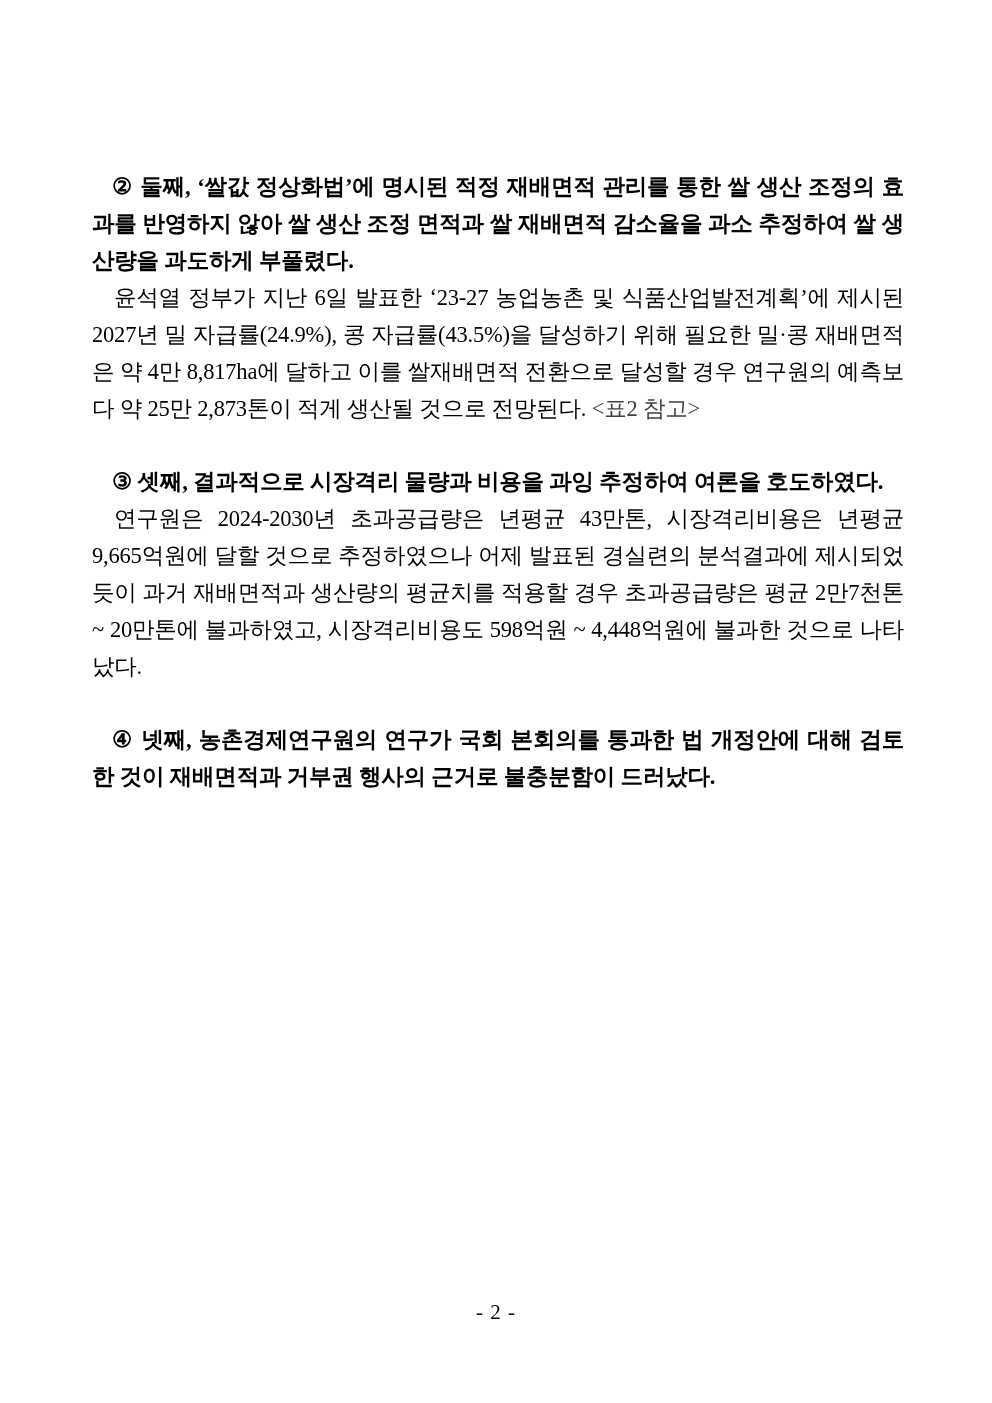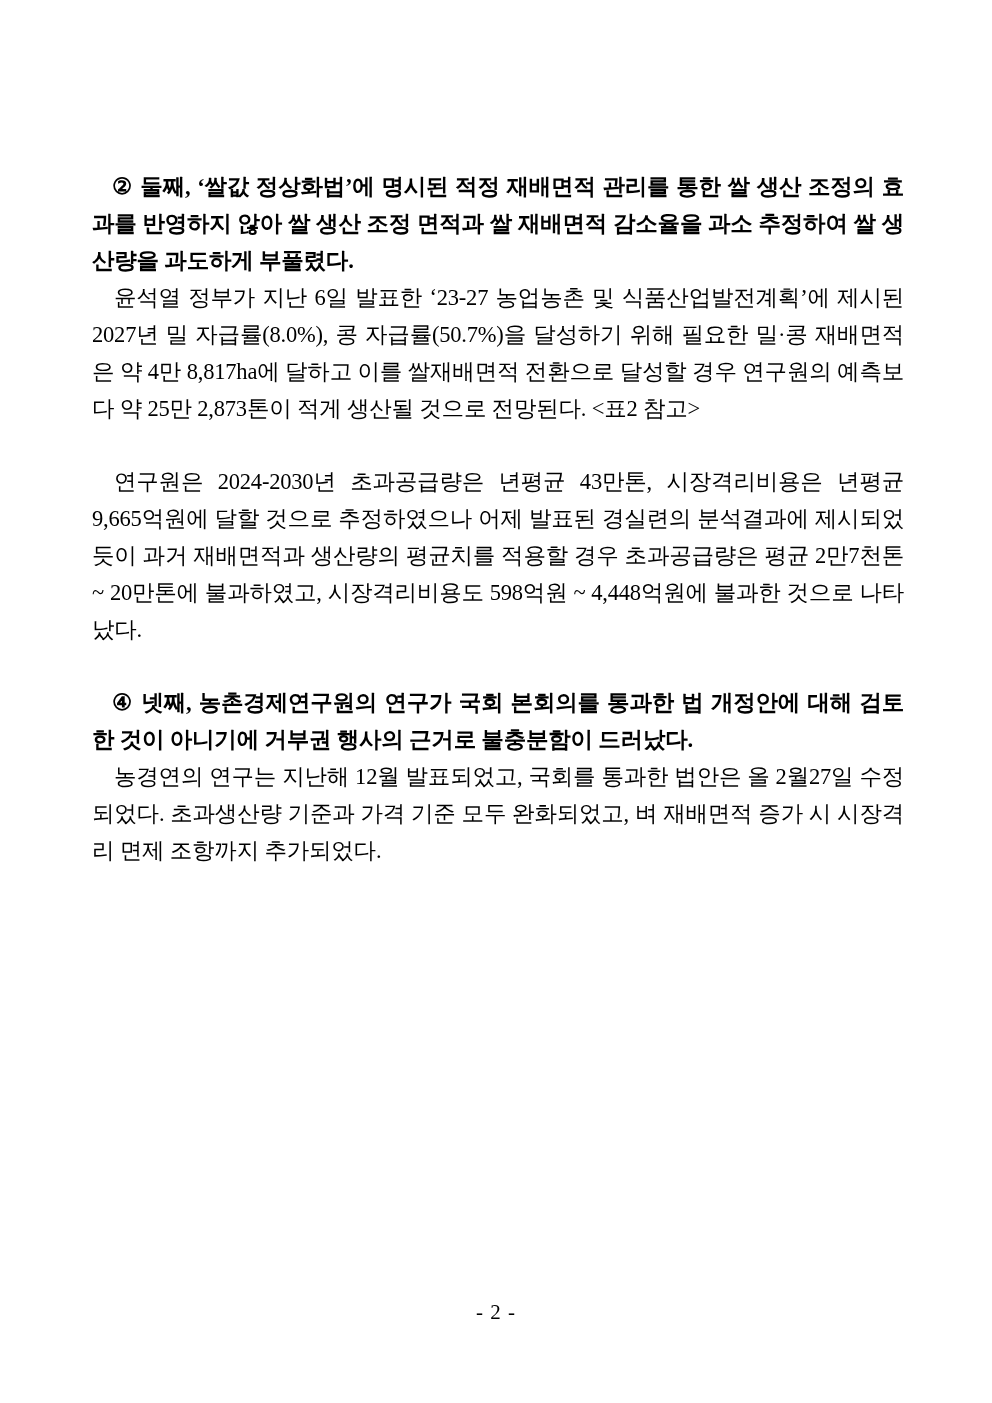--- a/index.html
+++ b/index.html
@@ -44,48 +44,48 @@
     font-weight: bold;
     letter-spacing: 0;
   }
   .body-par {
     text-indent: 22px;
   }
   .gap {
     height: 36px;
   }
   .red {
-    color: #000000;
+    color: #404040;
   }
   .footer {
     position: absolute;
     left: 0;
     top: 1300px;
     width: 992px;
     text-align: center;
     font-size: 21px;
     font-family: "Liberation Serif", "DejaVu Serif", serif;
     letter-spacing: 1px;
   }
   .nowrap { white-space: nowrap; }
 </style>
 </head>
 <body>
 
 <div class="page">
   <div class="content">
 
     <p class="heading"><span class="marker">②</span> <span>둘째, ‘쌀값 정상화법’에 명시된 적정 재배면적 관리를 통한 쌀 생산 조정의 효과를 반영하지 않아 쌀 생산 조정 면적과 쌀 재배면적 감소율을 과소 추정하여 쌀 생산량을 과도하게 부풀렸다.</span></p>
-    <p class="body-par"><span>윤석열 정부가 지난 6일 발표한 ‘23-27 농업농촌 및 식품산업발전계획’에 제시된 2027년 밀 자급률(8.0%), 콩 자급률(50.7%)을 달성하기 위해 필요한 밀·콩 재배면적은 약 4만 8,817ha에 달하고 이를 쌀재배면적 전환으로 달성할 경우 연구원의 예측보다 약 25만 2,873톤이 적게 생산될 것으로 전망된다. </span><span class="red nowrap">&lt;표2 참고&gt;</span></p>
+    <p class="body-par"><span>윤석열 정부가 지난 6일 발표한 ‘23-27 농업농촌 및 식품산업발전계획’에 제시된 2027년 밀 자급률(24.9%), 콩 자급률(43.5%)을 달성하기 위해 필요한 밀·콩 재배면적은 약 4만 8,817ha에 달하고 이를 쌀재배면적 전환으로 달성할 경우 연구원의 예측보다 약 25만 2,873톤이 적게 생산될 것으로 전망된다. </span><span class="red nowrap">&lt;표2 참고&gt;</span></p>
 
     <div class="gap"></div>
 
+    <p class="heading"><span class="marker">③</span> <span>셋째, 결과적으로 시장격리 물량과 비용을 과잉 추정하여 여론을 호도하였다.</span></p>
     <p class="body-par"><span>연구원은 2024-2030년 초과공급량은 년평균 43만톤, 시장격리비용은 년평균 9,665억원에 달할 것으로 추정하였으나 어제 발표된 경실련의 분석결과에 제시되었듯이 과거 재배면적과 생산량의 평균치를 적용할 경우 초과공급량은 평균 2만7천톤 ~ 20만톤에 불과하였고, 시장격리비용도 598억원 ~ 4,448억원에 불과한 것으로 나타났다.</span></p>
 
     <div class="gap"></div>
 
-    <p class="heading"><span class="marker">④</span> <span>넷째, 농촌경제연구원의 연구가 국회 본회의를 통과한 법 개정안에 대해 검토한 것이 아니기에 거부권 행사의 근거로 불충분함이 드러났다.</span></p>
-    <p class="body-par"><span>농경연의 연구는 지난해 12월 발표되었고, 국회를 통과한 법안은 올 2월27일 수정되었다. 초과생산량 기준과 가격 기준 모두 완화되었고, 벼 재배면적 증가 시 시장격리 면제 조항까지 추가되었다.</span></p>
+    <p class="heading"><span class="marker">④</span> <span>넷째, 농촌경제연구원의 연구가 국회 본회의를 통과한 법 개정안에 대해 검토한 것이 재배면적과 거부권 행사의 근거로 불충분함이 드러났다.</span></p>
 
   </div>
 
   <div class="footer">- 2 -</div>
 </div>
 
 </body></html>

